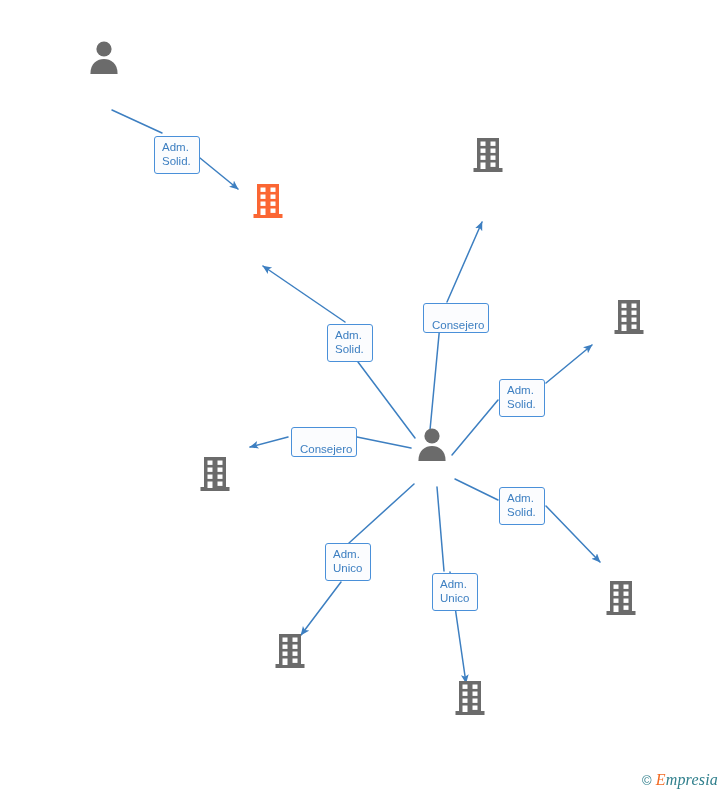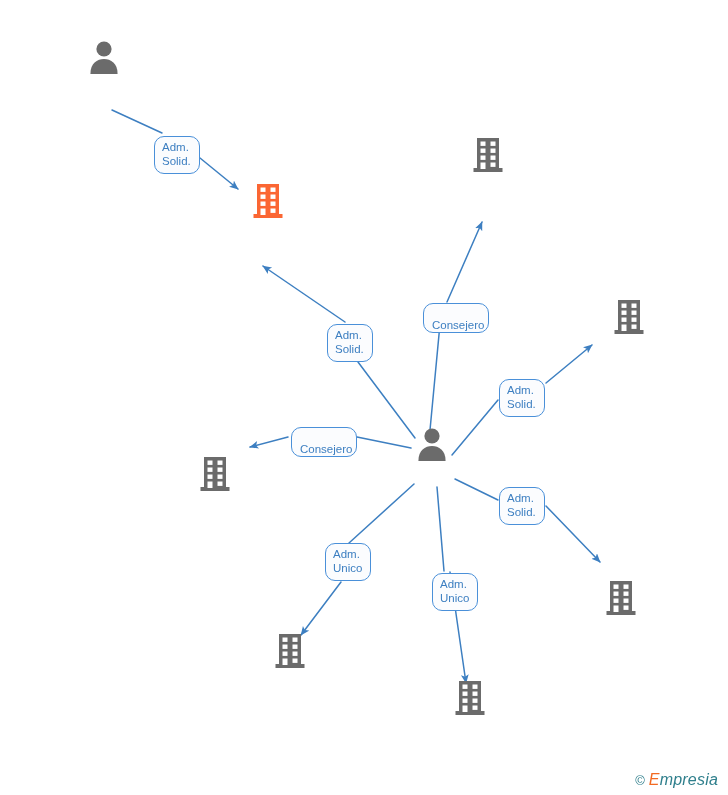--- a/index.html
+++ b/index.html
@@ -36,42 +36,42 @@
     display:block;
     margin:2px auto 0 auto;
   }
   .node.below .glyph{margin:0 auto 2px auto;}
 
   
   .chip{
     position:absolute;
     box-sizing:border-box;
     border:1.4px solid #4a90d9;
-    border-radius:10px;
+    border-radius:3px;
     background:#fbfcfe;
     color:#3d7fc1;
     font-size:11.5px;
     line-height:14px;
     font-family:"Liberation Sans", sans-serif;
     padding:3px 7px;
     white-space:pre-line;
     text-align:left;
   }
   .chip.one-line{padding:14px 8px;}
 
   
   #watermark{
     position:absolute;
     right:10px;bottom:6px;
     display:flex;align-items:center;gap:4px;
     font-size:15px;
   }
   #watermark .copy{color:#2f7f8c;font-size:13px;}
   #watermark .brand{
-    font-family:Liberation Sans, sans-serif;
+    font-family:Liberation Serif, serif;
     font-style:italic;
     font-size:16px;
     color:#2f7f8c;
     letter-spacing:.2px;
   }
   #watermark .brand .e{color:#f26a22;}
 </style>
 </head>
 <body>
 

